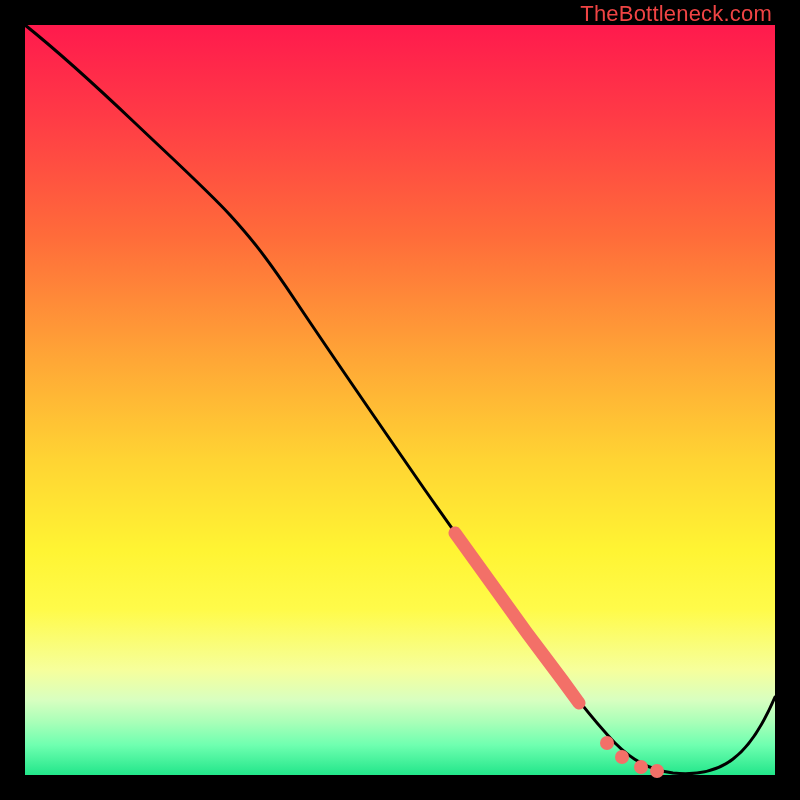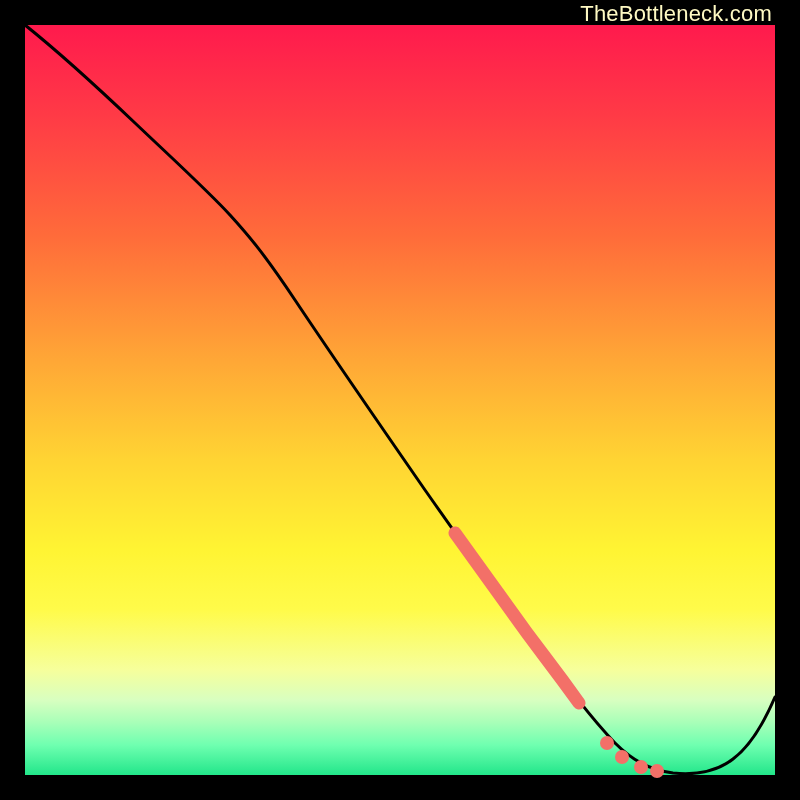--- a/index.html
+++ b/index.html
@@ -38,21 +38,21 @@
       #d8ffc0 90%,
       #a8ffb8 93%,
       #6fffb0 96%,
       #22e68a 100%
     );
   }
   .watermark {
     position: absolute;
     top: 1px;
     right: 28px;
-    color: #fef9c3;
+    color: #ef4444;
     font-size: 22px;
     font-weight: 500;
     letter-spacing: 0.2px;
     user-select: none;
   }
   svg.overlay {
     position: absolute;
     left: 25px;
     top: 25px;
     width: 750px;

